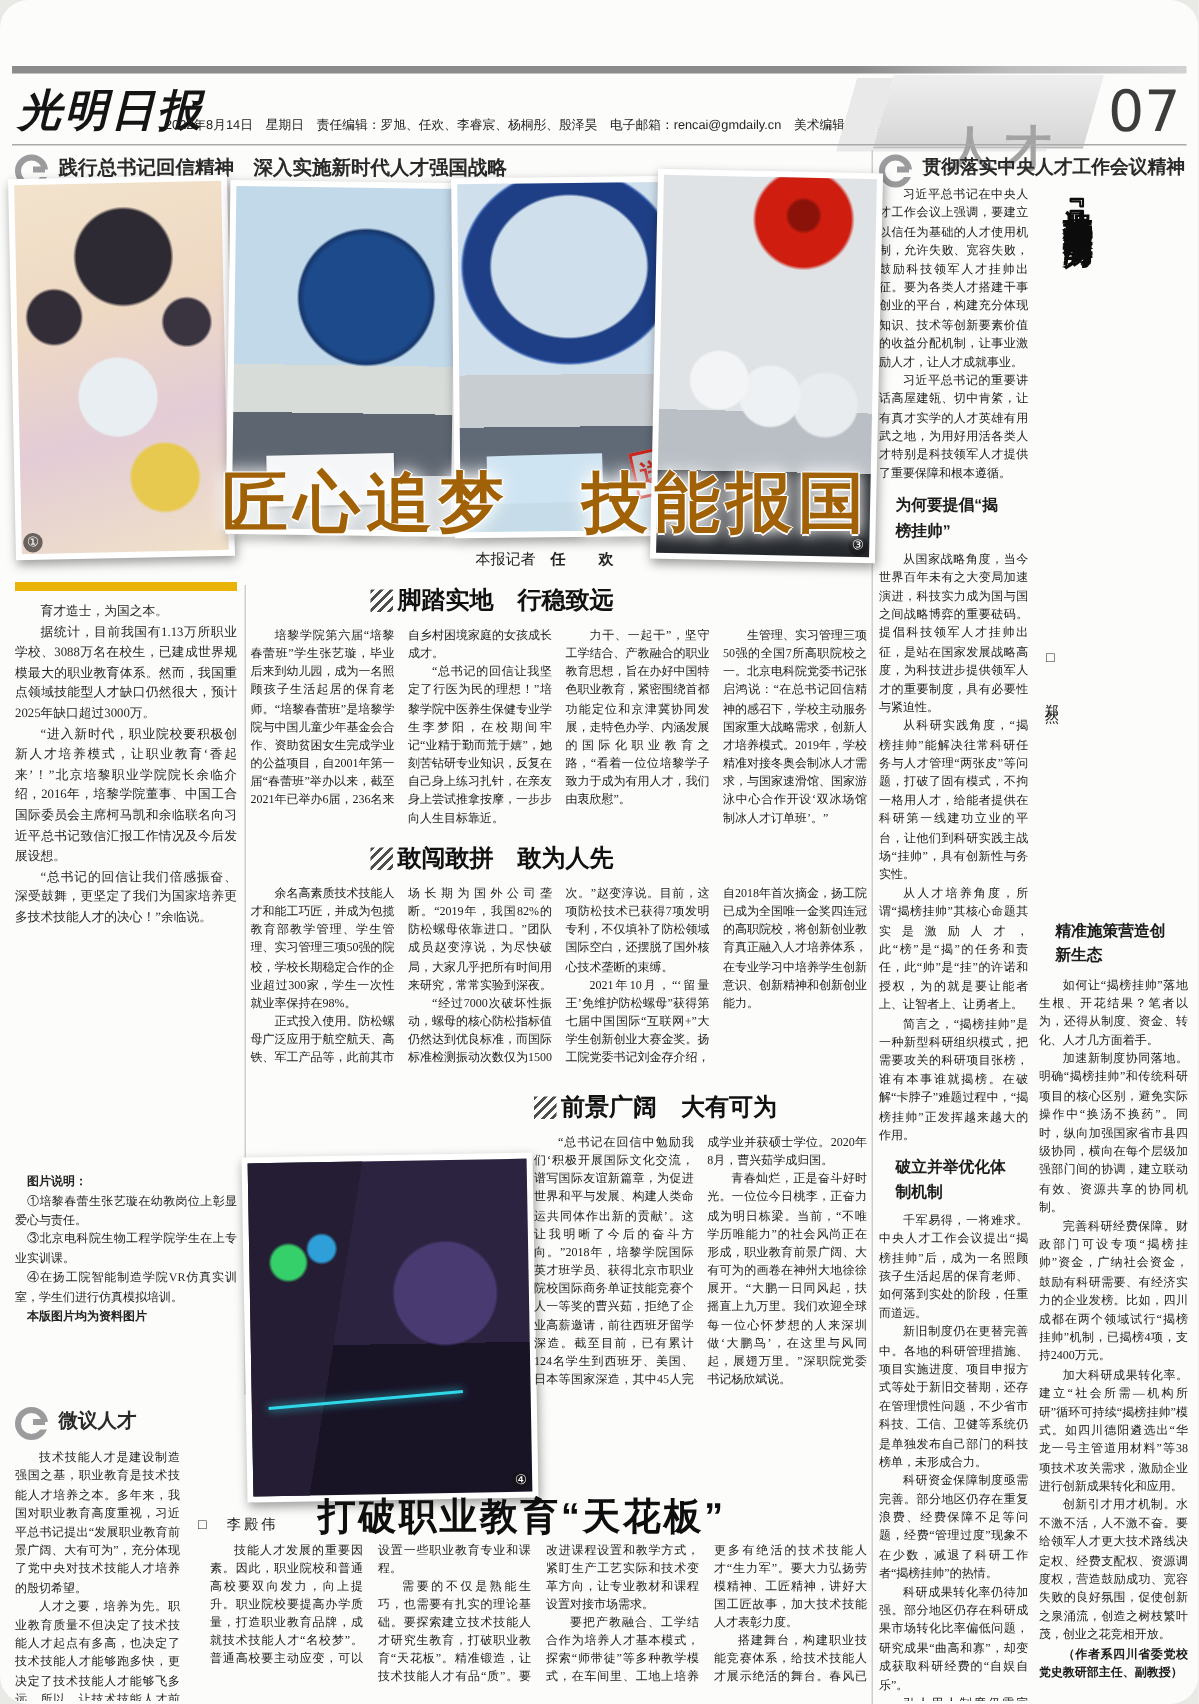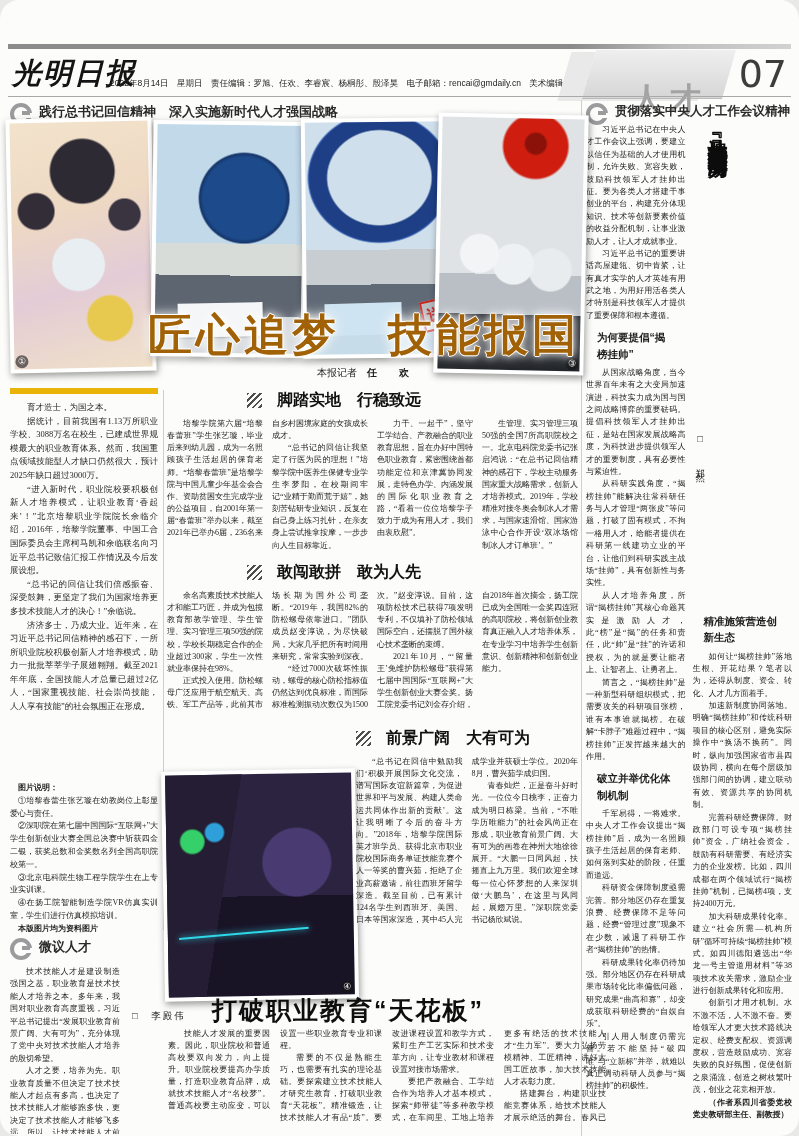--- a/index.html
+++ b/index.html
@@ -72,21 +72,21 @@
     font-family:Liberation Sans, sans-serif;font-weight:900;font-size:44px;
     letter-spacing:4px;color:#a16207;
     text-shadow:0 1px 0 #fff,0 -1px 0 #fff,1px 0 0 #fff,-1px 0 0 #fff,0 0 9px #fff,0 0 14px #fff;}
   .byline{position:absolute;left:148px;top:366px;width:436px;text-align:center;font-size:10px;color:#222;}
   .byline b{letter-spacing:6px;}
   p.np{margin:0;text-indent:2em;text-align:justify;}
   .intro-col{position:absolute;left:10px;top:388px;width:148px;height:388px;overflow:hidden;
     border-top:6px solid #eab308;padding-top:7px;font-size:8.5px;line-height:1.6;color:#262626;}
   .col-rule{position:absolute;width:1px;background:#cfcfcf;}
   .sub-sec{position:absolute;}
-  .sub-head{display:flex;align-items:center;gap:15px;
+  .sub-head{display:flex;align-items:center;gap:3px;
     font-family:"Liberation Sans","DejaVu Sans",sans-serif;font-weight:bold;font-size:16px;color:#111;}
   .hatch-icon{width:15px;height:15px;flex:0 0 auto;
     background:repeating-linear-gradient(135deg,#4e4e4e 0 2px,#fcfcfa 2px 4.5px);}
   .sec-body{margin-top:7px;font-size:8px;line-height:1.52;column-gap:9px;overflow:hidden;}
   .cap-box{position:absolute;left:10px;top:782px;width:148px;height:152px;overflow:hidden;
     font-size:8px;line-height:1.6;color:#242424;}
   .cap-box .cap-title{font-weight:bold;margin:0;}
   .cap-box p{margin:0;text-align:justify;text-indent:1em;}
   .cap-foot{font-weight:bold;text-align:right;margin-top:3px;}
   
@@ -101,21 +101,21 @@
   .v-author{display:block;font-size:9.5px;padding-top:310px;letter-spacing:4px;color:#222;}
   .attribution{font-weight:bold;}
   
   .wy-col{position:absolute;left:10px;top:966px;width:110px;height:168px;overflow:hidden;
           font-size:8px;line-height:1.55;}
   .bot-headline{position:absolute;left:196px;top:978px;width:330px;
     font-family:"Liberation Sans","DejaVu Sans",sans-serif;font-weight:900;font-size:25px;
     letter-spacing:2px;color:#0e0e0e;}
   .bot-author{position:absolute;left:132px;top:1010px;font-size:9.5px;color:#222;letter-spacing:2px;}
   .bot-body{position:absolute;left:140px;top:1028px;width:438px;height:106px;overflow:hidden;
-    font-size:8px;line-height:1.5;column-count:4;column-gap:10px;margin-left:28px;}
+    font-size:8px;line-height:1.5;column-count:4;column-gap:10px;}
 </style>
 </head>
 <body>
 
 <div class="page">
 
   <div class="top-rule"></div>
   <div class="logo">光明日报</div>
   <div class="pub-line">2022年8月14日　星期日　责任编辑：罗旭、任欢、李睿宸、杨桐彤、殷泽昊　电子邮箱：rencai@gmdaily.cn　美术编辑：朱江</div>
   <div class="band-wrap">
@@ -153,21 +153,20 @@
   <h1 class="main-headline" style="margin:0;">匠心追梦　技能报国</h1>
   <div class="byline">
     <span>本报记者</span>　<b>任　欢</b>
   </div>
 
   <div class="intro-col">
     <p class="np">育才造士，为国之本。</p>
     <p class="np">据统计，目前我国有1.13万所职业学校、3088万名在校生，已建成世界规模最大的职业教育体系。然而，我国重点领域技能型人才缺口仍然很大，预计2025年缺口超过3000万。</p>
     <p class="np">“进入新时代，职业院校要积极创新人才培养模式，让职业教育‘香起来’！”北京培黎职业学院院长余临介绍，2016年，培黎学院董事、中国工合国际委员会主席柯马凯和余临联名向习近平总书记致信汇报工作情况及今后发展设想。</p>
     <p class="np">“总书记的回信让我们倍感振奋、深受鼓舞，更坚定了我们为国家培养更多技术技能人才的决心！”余临说。</p>
-    <p class="np">济济多士，乃成大业。近年来，在习近平总书记回信精神的感召下，一所所职业院校积极创新人才培养模式，助力一批批莘莘学子展翅翱翔。截至2021年年底，全国技能人才总量已超过2亿人，“国家重视技能、社会崇尚技能，人人享有技能”的社会氛围正在形成。</p>
   </div>
   <div class="col-rule" style="left:163px;top:390px;height:540px;"></div>
 
   <div class="sub-sec" style="left:167px;top:390px;width:411px;">
     <div class="sub-head" style="margin-left:80px;">
       <span class="hatch-icon"></span>
       <span>脚踏实地　行稳致远</span>
     </div>
     <div class="sec-body" style="column-count:4;height:134px;">
       <p class="np">培黎学院第六届“培黎春蕾班”学生张艺璇，毕业后来到幼儿园，成为一名照顾孩子生活起居的保育老师。“培黎春蕾班”是培黎学院与中国儿童少年基金会合作、资助贫困女生完成学业的公益项目，自2001年第一届“春蕾班”举办以来，截至2021年已举办6届，236名来自乡村困境家庭的女孩成长成才。</p>
@@ -201,21 +200,20 @@
     </div>
     <div class="sec-body" style="column-count:2;height:232px;">
       <p class="np">“总书记在回信中勉励我们‘积极开展国际文化交流，谱写国际友谊新篇章，为促进世界和平与发展、构建人类命运共同体作出新的贡献’。这让我明晰了今后的奋斗方向。”2018年，培黎学院国际英才班学员、获得北京市职业院校国际商务单证技能竞赛个人一等奖的曹兴茹，拒绝了企业高薪邀请，前往西班牙留学深造。截至目前，已有累计124名学生到西班牙、美国、日本等国家深造，其中45人完成学业并获硕士学位。2020年8月，曹兴茹学成归国。</p>
       <p class="np">青春灿烂，正是奋斗好时光。一位位今日桃李，正奋力成为明日栋梁。当前，“不唯学历唯能力”的社会风尚正在形成，职业教育前景广阔、大有可为的画卷在神州大地徐徐展开。“大鹏一日同风起，扶摇直上九万里。我们欢迎全球每一位心怀梦想的人来深圳做‘大鹏鸟’，在这里与风同起，展翅万里。”深职院党委书记杨欣斌说。</p>
     </div>
   </div>
 
   <div class="cap-box">
     <p class="cap-title">图片说明：</p>
     <p>①培黎春蕾生张艺璇在幼教岗位上彰显爱心与责任。</p>
-    <p>②深职院在第七届中国国际“互联网+”大学生创新创业大赛全国总决赛中斩获四金二银，获奖总数和金奖数名列全国高职院校第一。</p>
     <p>③北京电科院生物工程学院学生在上专业实训课。</p>
     <p>④在扬工院智能制造学院VR仿真实训室，学生们进行仿真模拟培训。</p>
     <p class="cap-foot">本版图片均为资料图片</p>
   </div>
 
   <div class="kicker" style="left:10px;top:938px;">
     <span class="g-icon"></span>
     <span>微议人才</span>
   </div>
   <div class="wy-col">
@@ -238,20 +236,21 @@
     <div class="r-col">
       <p class="np">习近平总书记在中央人才工作会议上强调，要建立以信任为基础的人才使用机制，允许失败、宽容失败，鼓励科技领军人才挂帅出征。要为各类人才搭建干事创业的平台，构建充分体现知识、技术等创新要素价值的收益分配机制，让事业激励人才，让人才成就事业。</p>
       <p class="np">习近平总书记的重要讲话高屋建瓴、切中肯綮，让有真才实学的人才英雄有用武之地，为用好用活各类人才特别是科技领军人才提供了重要保障和根本遵循。</p>
       <h3 class="r-sub">为何要提倡“揭榜挂帅”</h3>
       <p class="np">从国家战略角度，当今世界百年未有之大变局加速演进，科技实力成为国与国之间战略博弈的重要砝码。提倡科技领军人才挂帅出征，是站在国家发展战略高度，为科技进步提供领军人才的重要制度，具有必要性与紧迫性。</p>
       <p class="np">从科研实践角度，“揭榜挂帅”能解决往常科研任务与人才管理“两张皮”等问题，打破了固有模式，不拘一格用人才，给能者提供在科研第一线建功立业的平台，让他们到科研实践主战场“挂帅”，具有创新性与务实性。</p>
       <p class="np">从人才培养角度，所谓“揭榜挂帅”其核心命题其实是激励人才，此“榜”是“揭”的任务和责任，此“帅”是“挂”的许诺和授权，为的就是要让能者上、让智者上、让勇者上。</p>
       <p class="np">简言之，“揭榜挂帅”是一种新型科研组织模式，把需要攻关的科研项目张榜，谁有本事谁就揭榜。在破解“卡脖子”难题过程中，“揭榜挂帅”正发挥越来越大的作用。</p>
       <h3 class="r-sub">破立并举优化体制机制</h3>
       <p class="np">千军易得，一将难求。中央人才工作会议提出“揭榜挂帅”后，成为一名照顾孩子生活起居的保育老师、如何落到实处的阶段，任重而道远。</p>
+      <p class="np">新旧制度仍在更替完善中。各地的科研管理措施、项目实施进度、项目申报方式等处于新旧交替期，还存在管理惯性问题，不少省市科技、工信、卫健等系统仍是单独发布自己部门的科技榜单，未形成合力。</p>
       <p class="np">科研资金保障制度亟需完善。部分地区仍存在重复浪费、经费保障不足等问题，经费“管理过度”现象不在少数，减退了科研工作者“揭榜挂帅”的热情。</p>
       <p class="np">科研成果转化率仍待加强。部分地区仍存在科研成果市场转化比率偏低问题，研究成果“曲高和寡”，却变成获取科研经费的“自娱自乐”。</p>
       <p class="np">引人用人制度仍需完善。若不能坚持“破四唯”与“立新标”并举，就难以真正调动科研人员参与“揭榜挂帅”的积极性。</p>
     </div>
     <div class="r-col">
       <div class="v-head-block">
         <span class="v-headline">让『揭榜挂帅』激活『人才引擎』的澎湃动力</span>
         <span class="v-author">□　郑然</span>
       </div>
       <h3 class="r-sub">精准施策营造创新生态</h3>

